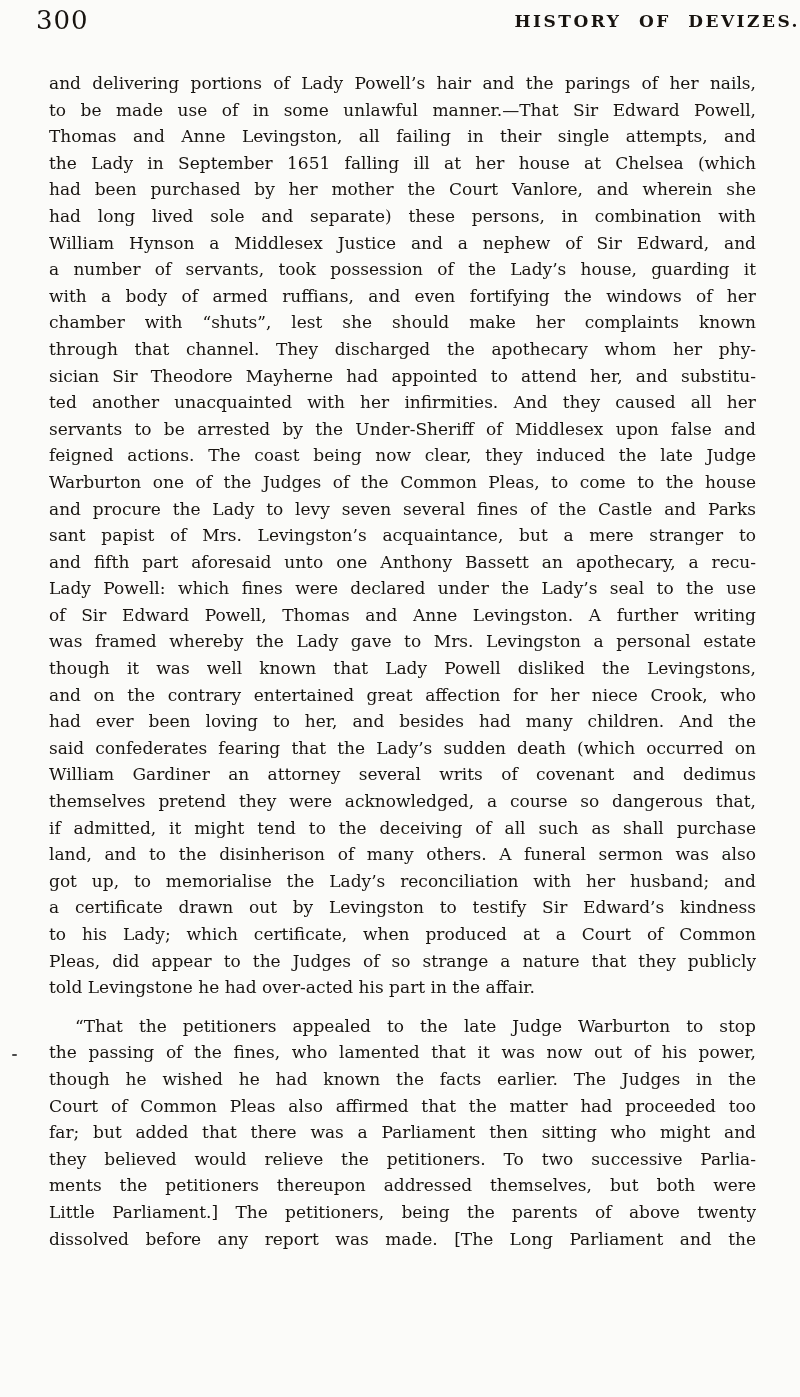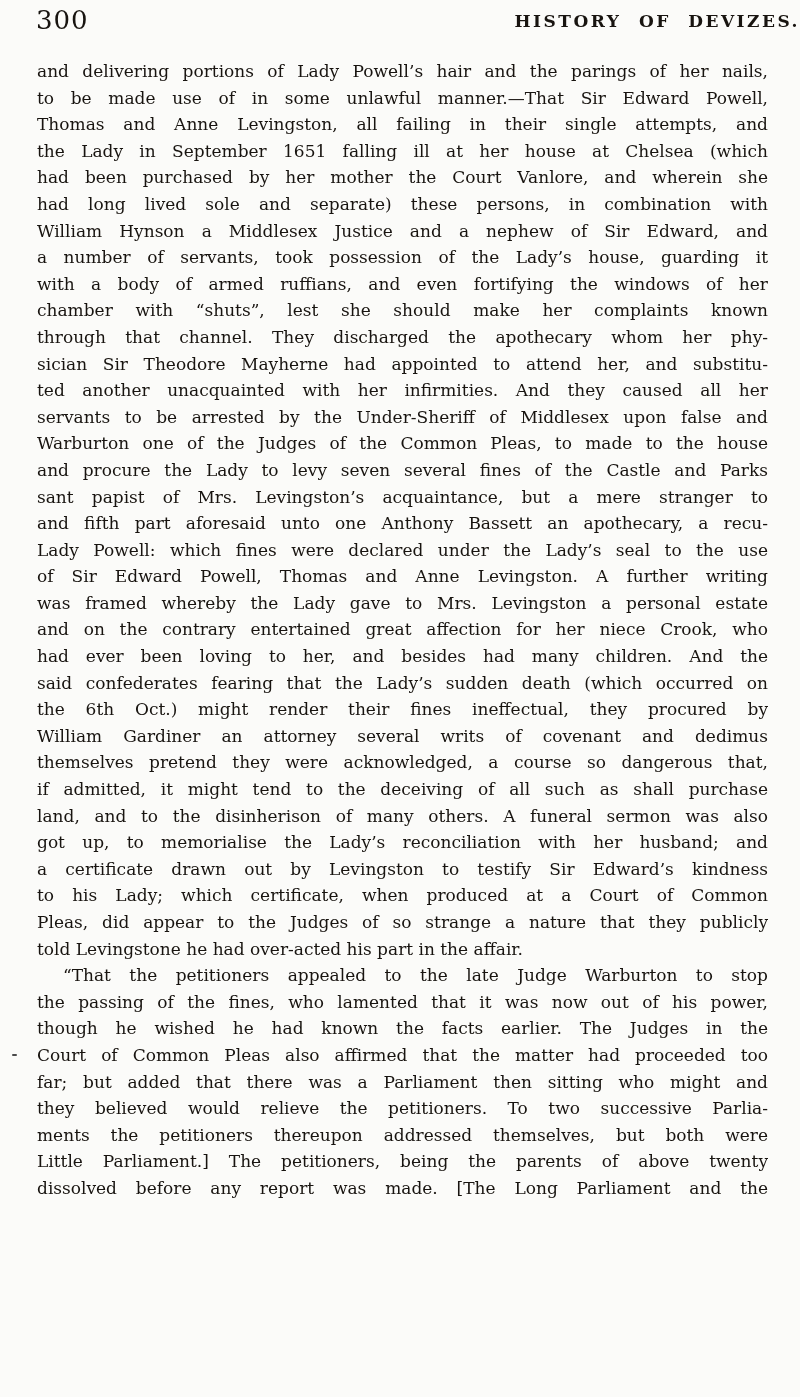--- a/index.html
+++ b/index.html
@@ -47,21 +47,21 @@
   }
   .body-text {
     position: absolute;
     top: 58px;
     left: 37px;
     width: 731px;
     font-size: 17px;
     line-height: 26.6px;
   }
   .paragraph {
-    margin: 0;
+    margin: 12px;
   }
   .line {
     height: 26.6px;
     overflow: hidden;
     text-align: justify;
     text-align-last: justify;
     white-space: normal;
   }
   .line.para-end {
     text-align-last: left;
@@ -98,31 +98,32 @@
         <div class="line">had been purchased by her mother the Court Vanlore, and wherein she</div>
         <div class="line">had long lived sole and separate) these persons, in combination with</div>
         <div class="line">William Hynson a Middlesex Justice and a nephew of Sir Edward, and</div>
         <div class="line">a number of servants, took possession of the Lady’s house, guarding it</div>
         <div class="line">with a body of armed ruffians, and even fortifying the windows of her</div>
         <div class="line">chamber with “shuts”, lest she should make her complaints known</div>
         <div class="line">through that channel.  They discharged the apothecary whom her phy-</div>
         <div class="line">sician Sir Theodore Mayherne had appointed to attend her, and substitu-</div>
         <div class="line">ted another unacquainted with her infirmities.  And they caused all her</div>
         <div class="line">servants to be arrested by the Under-Sheriff of Middlesex upon false and</div>
-        <div class="line">Warburton one of the Judges of the Common Pleas, to made to the house</div>
+        <div class="line">feigned actions.  The coast being now clear, they induced the late Judge</div>
+        <div class="line">Warburton one of the Judges of the Common Pleas, to come to the house</div>
         <div class="line">and procure the Lady to levy seven several fines of the Castle and Parks</div>
         <div class="line">sant papist of Mrs. Levingston’s acquaintance, but a mere stranger to</div>
         <div class="line">and fifth part aforesaid unto one Anthony Bassett an apothecary, a recu-</div>
         <div class="line">Lady Powell: which fines were declared under the Lady’s seal to the use</div>
         <div class="line">of Sir Edward Powell, Thomas and Anne Levingston.  A further writing</div>
         <div class="line">was framed whereby the Lady gave to Mrs. Levingston a personal estate</div>
+        <div class="line">though it was well known that Lady Powell disliked the Levingstons,</div>
         <div class="line">and on the contrary entertained great affection for her niece Crook, who</div>
         <div class="line">had ever been loving to her, and besides had many children.  And the</div>
         <div class="line">said confederates fearing that the Lady’s sudden death (which occurred on</div>
-        <div class="line">the 6th Oct.) might render their fines ineffectual, they procured by</div>
         <div class="line">William Gardiner an attorney several writs of covenant and dedimus</div>
         <div class="line">themselves pretend they were acknowledged, a course so dangerous that,</div>
         <div class="line">if admitted, it might tend to the deceiving of all such as shall purchase</div>
         <div class="line">land, and to the disinherison of many others.  A funeral sermon was also</div>
         <div class="line">got up, to memorialise the Lady’s reconciliation with her husband; and</div>
         <div class="line">a certificate drawn out by Levingston to testify Sir Edward’s kindness</div>
         <div class="line">to his Lady; which certificate, when produced at a Court of Common</div>
         <div class="line">Pleas, did appear to the Judges of so strange a nature that they publicly</div>
         <div class="line para-end">told Levingstone he had over-acted his part in the affair.</div>
       </div>

